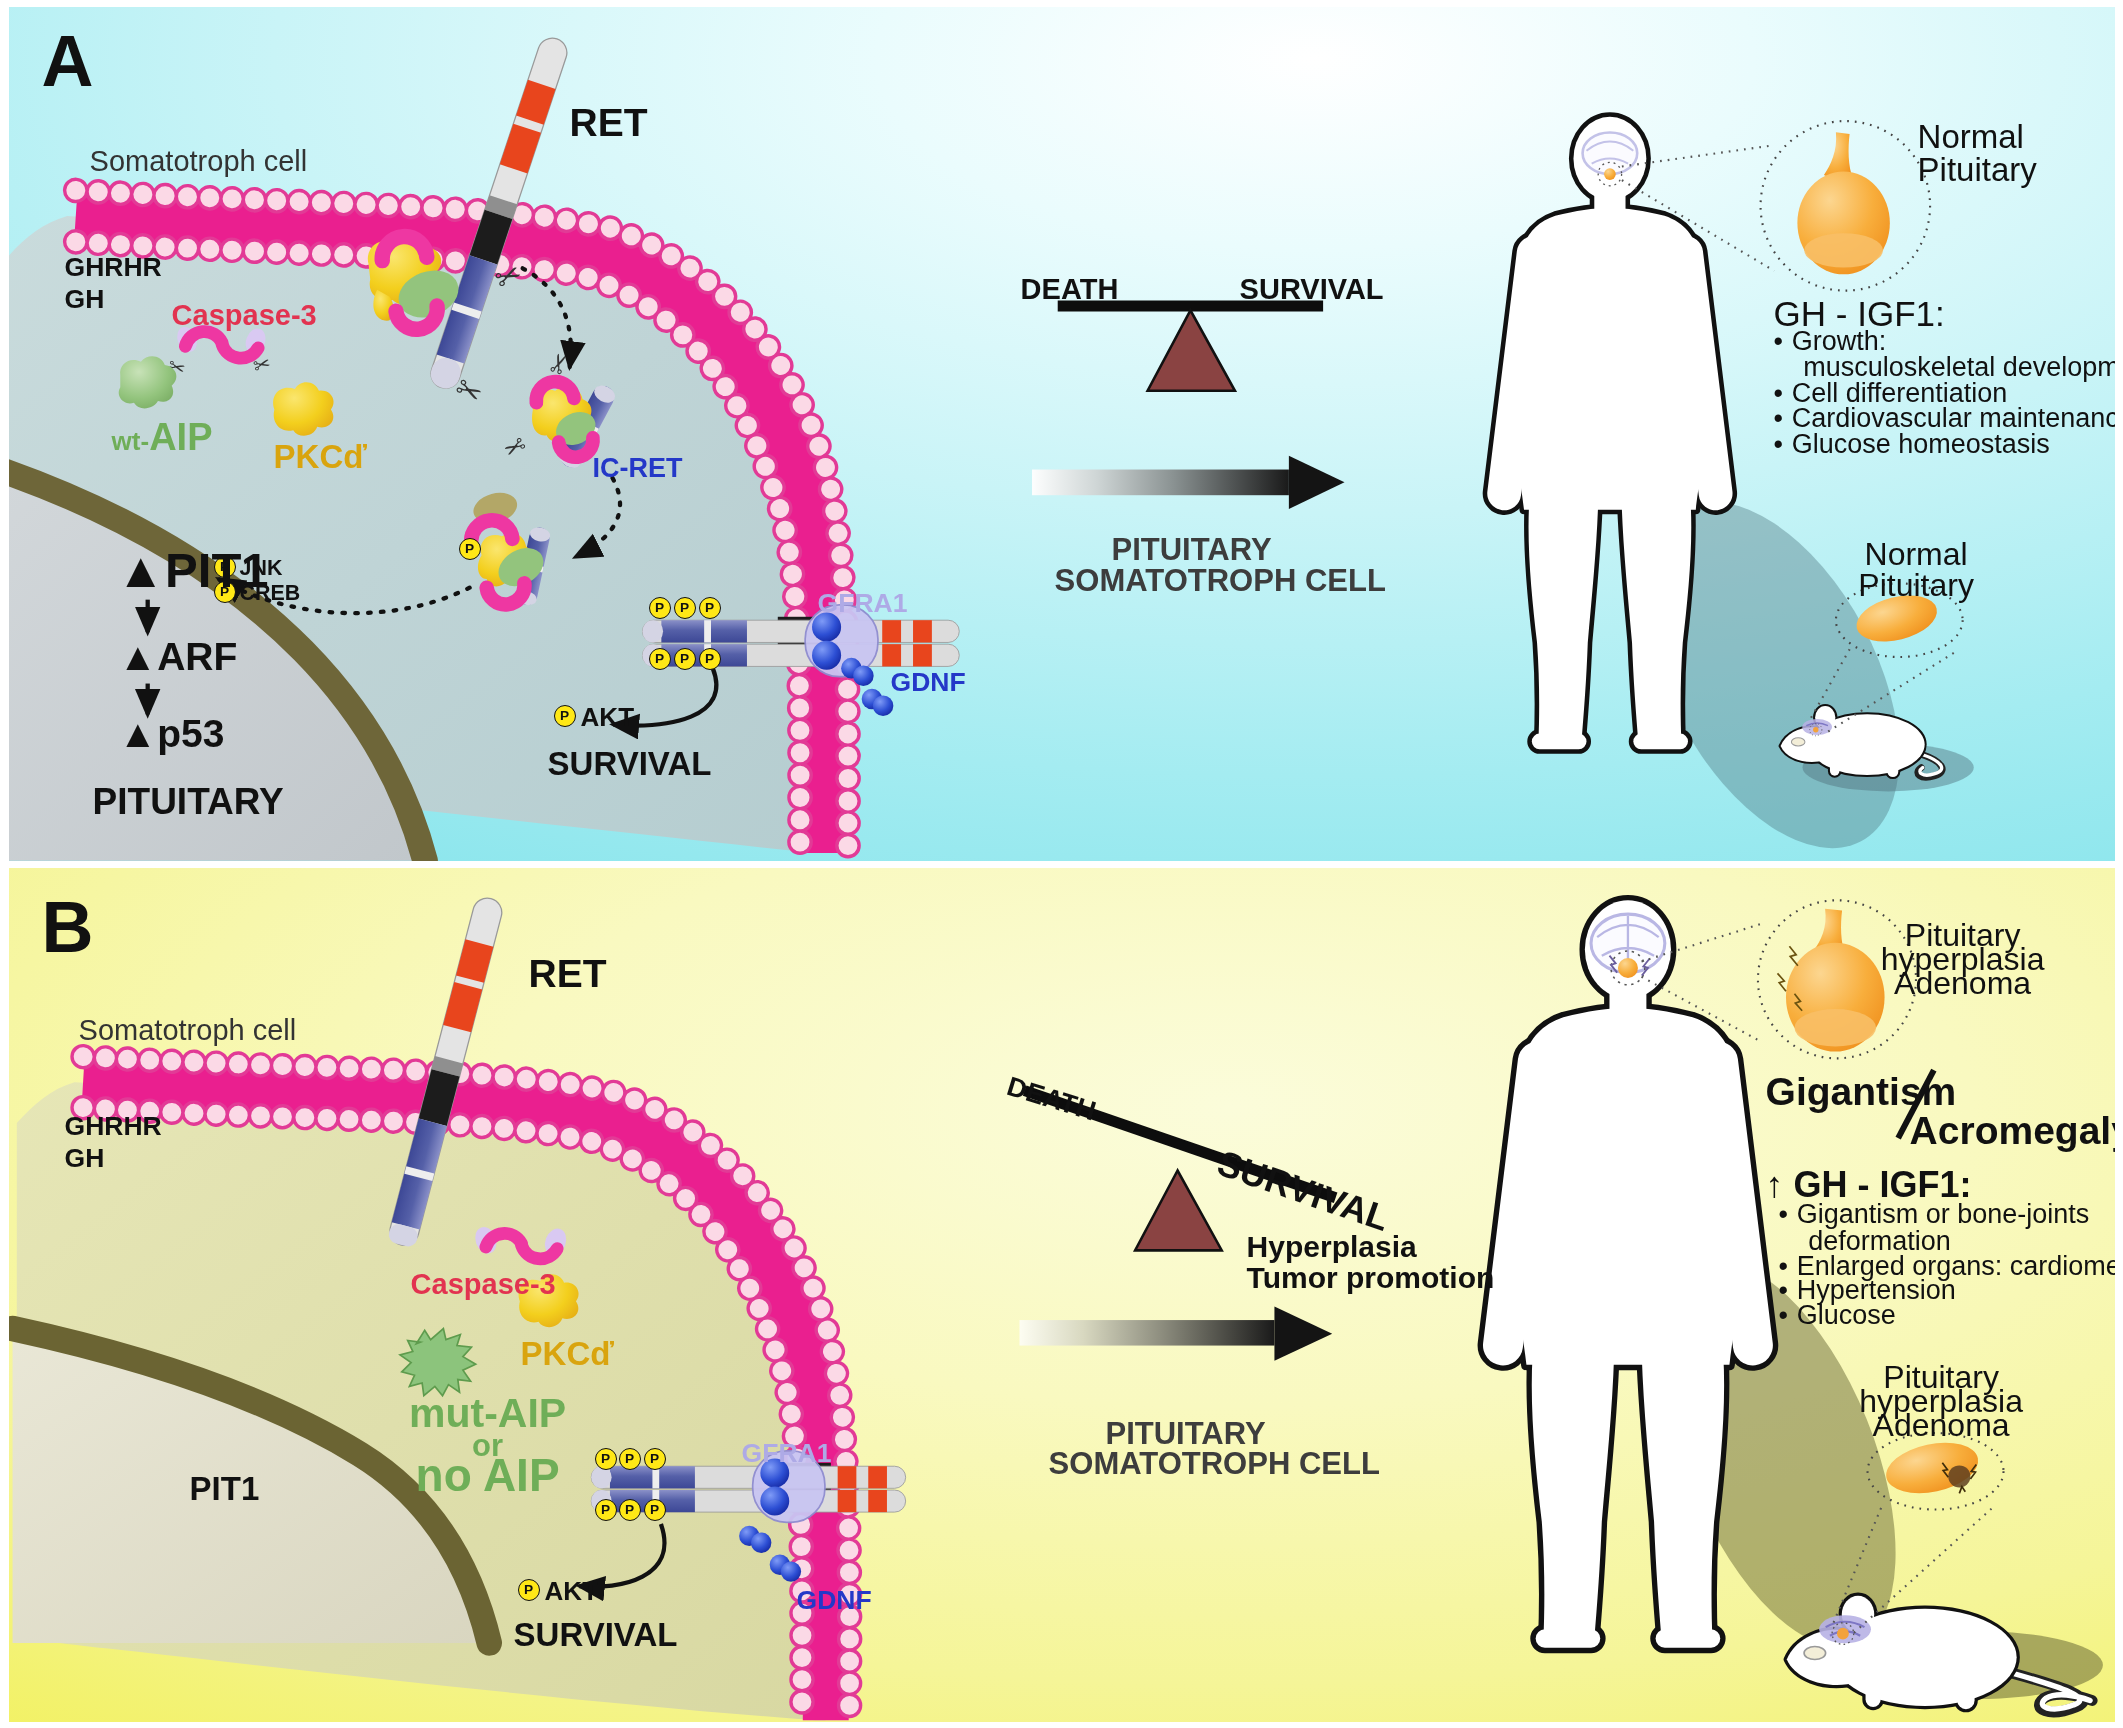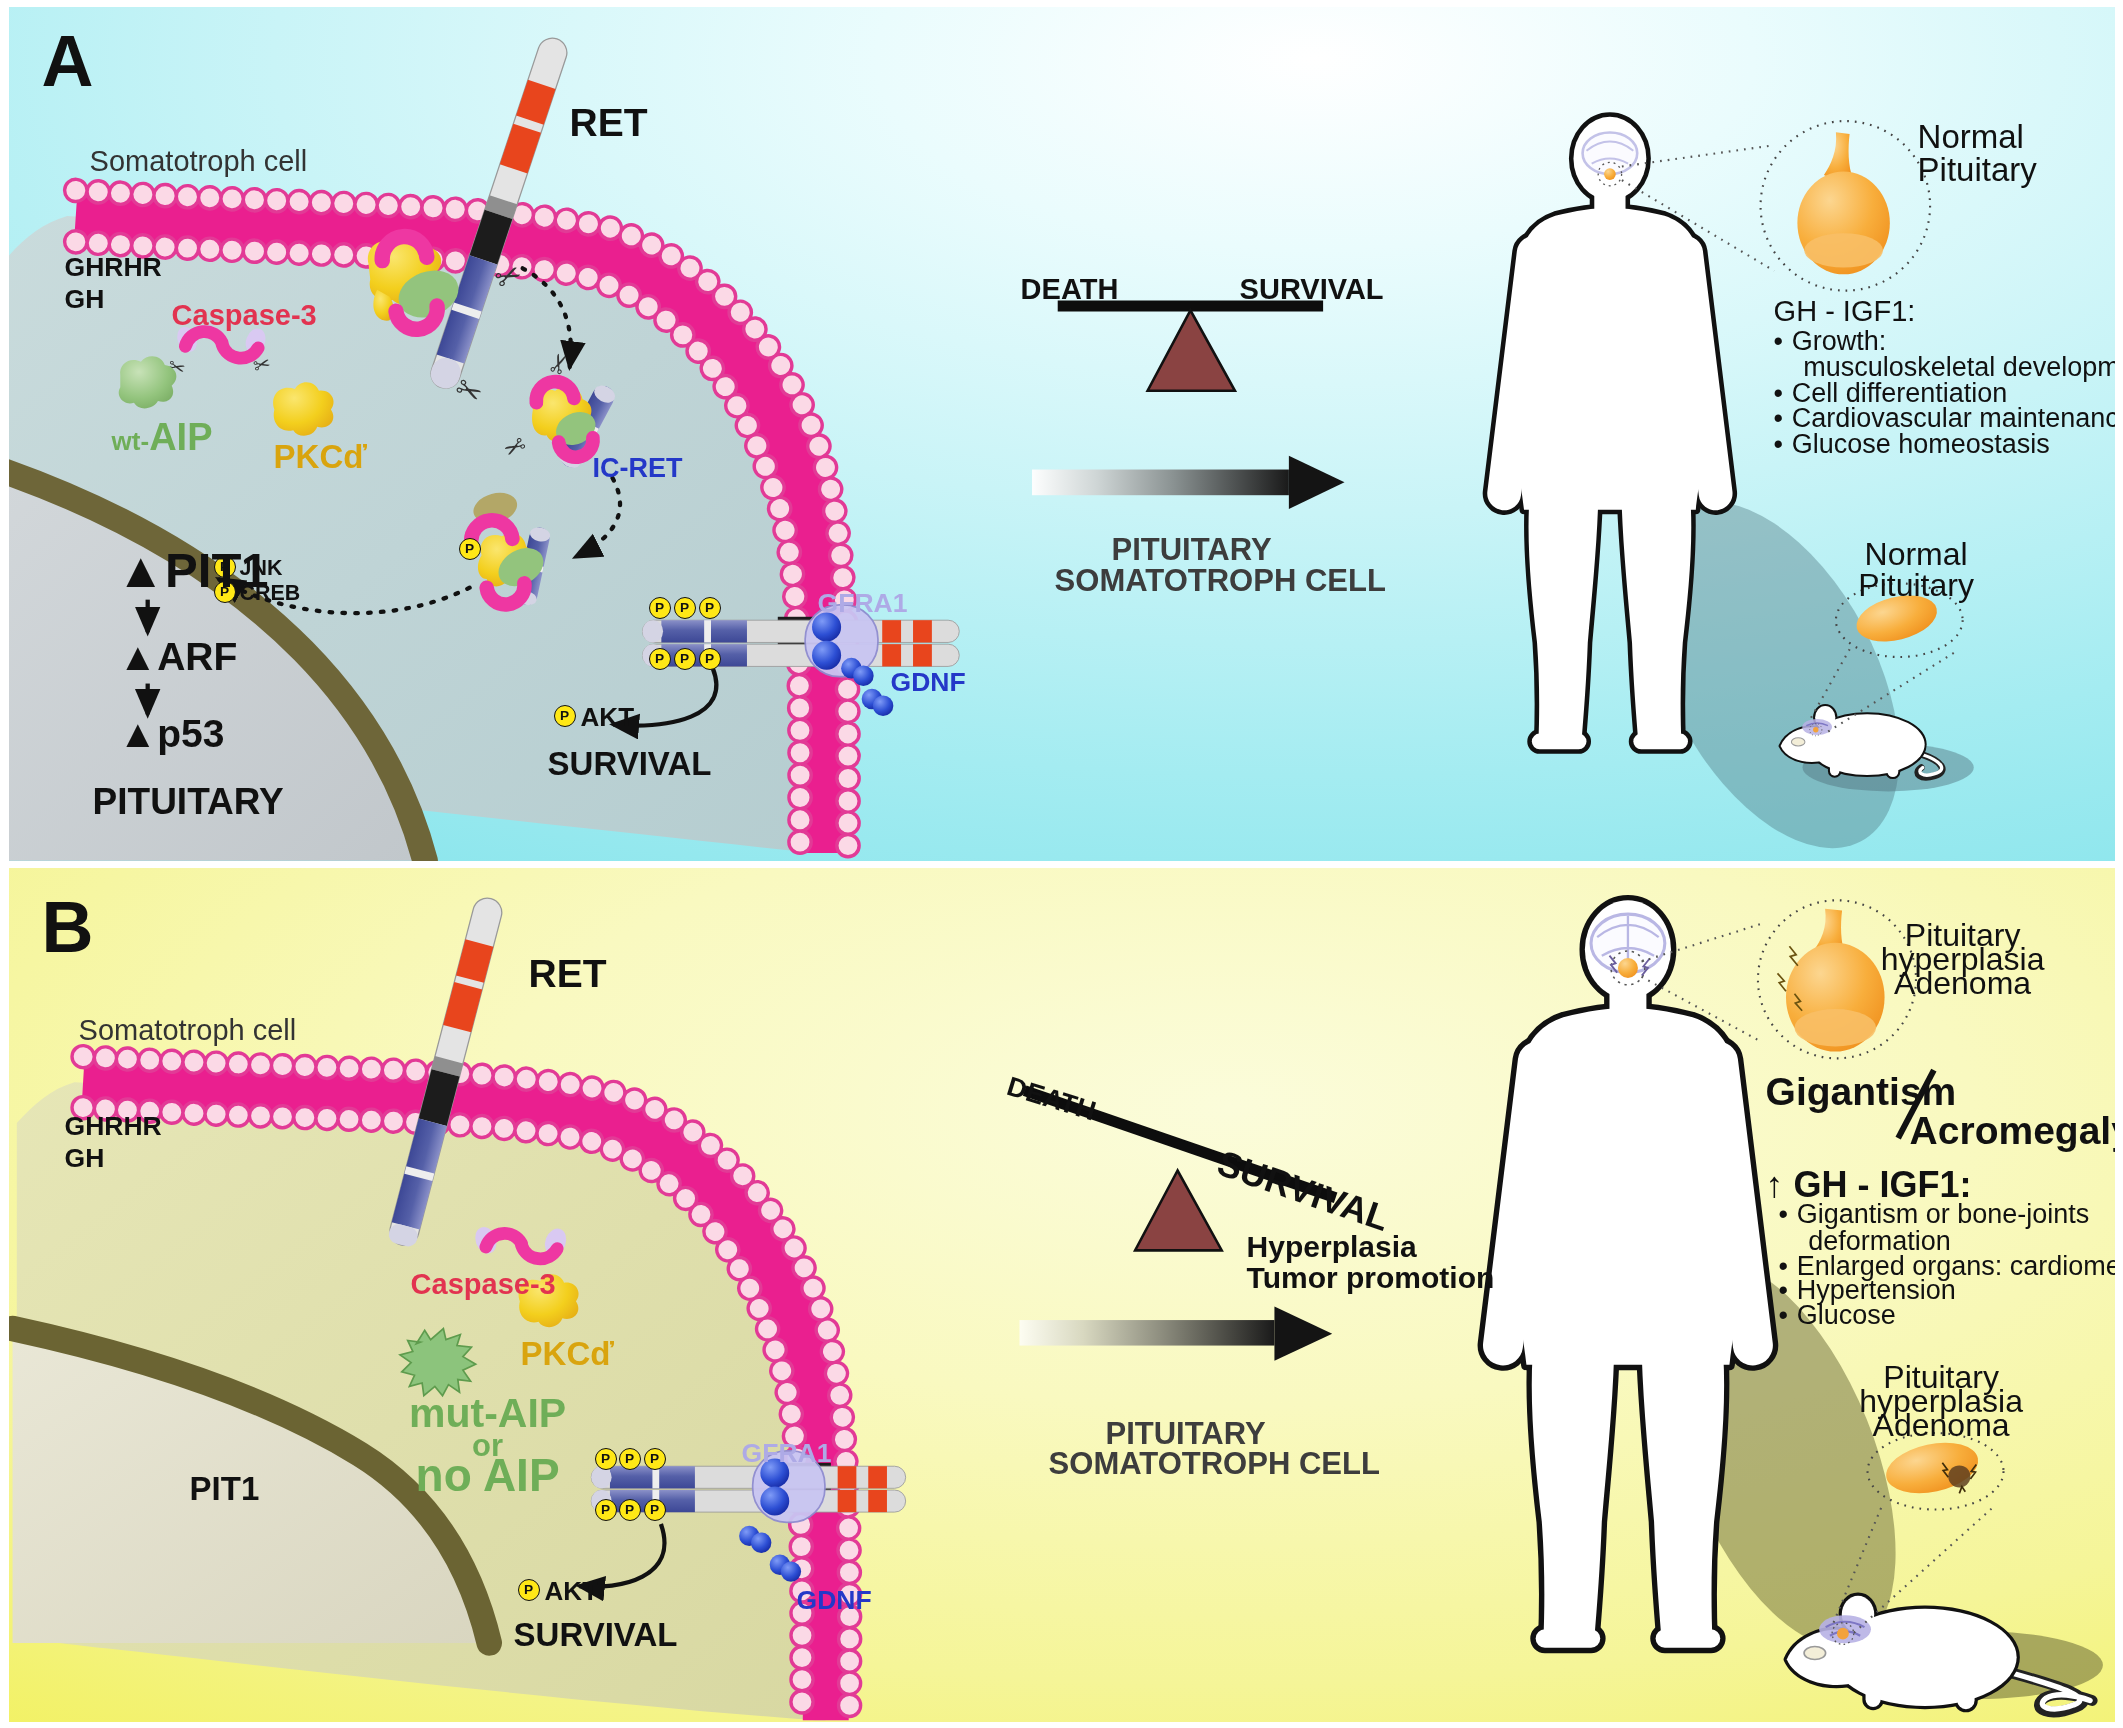--- a/index.html
+++ b/index.html
@@ -300,21 +300,21 @@
 <div class="pchip" style="left:450px;top:531px;">P</div>
 <div class="pchip" style="left:545px;top:698px;">P</div>
 <div class="lbl b" style="left:572px;top:697px;font-size:26px;">AKT</div>
 <div class="lbl b" style="left:539px;top:740px;font-size:33px;">SURVIVAL</div>
 <div class="lbl b" style="left:1012px;top:267px;font-size:29px;">DEATH</div>
 <div class="lbl b" style="left:1231px;top:267px;font-size:29px;">SURVIVAL</div>
 <div class="lbl b ctr" style="left:1046px;top:527px;width:274px;font-size:31px;color:#3d3d3d;">PITUITARY</div>
 <div class="lbl b ctr" style="left:1046px;top:558px;width:274px;font-size:31px;color:#3d3d3d;">SOMATOTROPH CELL</div>
 <div class="lbl" style="left:1909px;top:113px;font-size:33px;">Normal</div>
 <div class="lbl" style="left:1909px;top:146px;font-size:33px;">Pituitary</div>
-<div class="lbl" style="left:1765px;top:289px;font-size:29px;">GH - IGF1:</div>
+<div class="lbl" style="left:1765px;top:289px;font-size:35px;">GH - IGF1:</div>
 <div class="lbl bullet-line" style="left:1765px;top:320px;font-size:27px;">
         <span>•</span>
         <span>Growth:</span>
       </div>
 <div class="lbl bullet-line" style="left:1786px;top:346px;font-size:27px;">
         <span></span>
         <span>musculoskeletal development</span>
       </div>
 <div class="lbl bullet-line" style="left:1765px;top:372px;font-size:27px;">
         <span>•</span>

